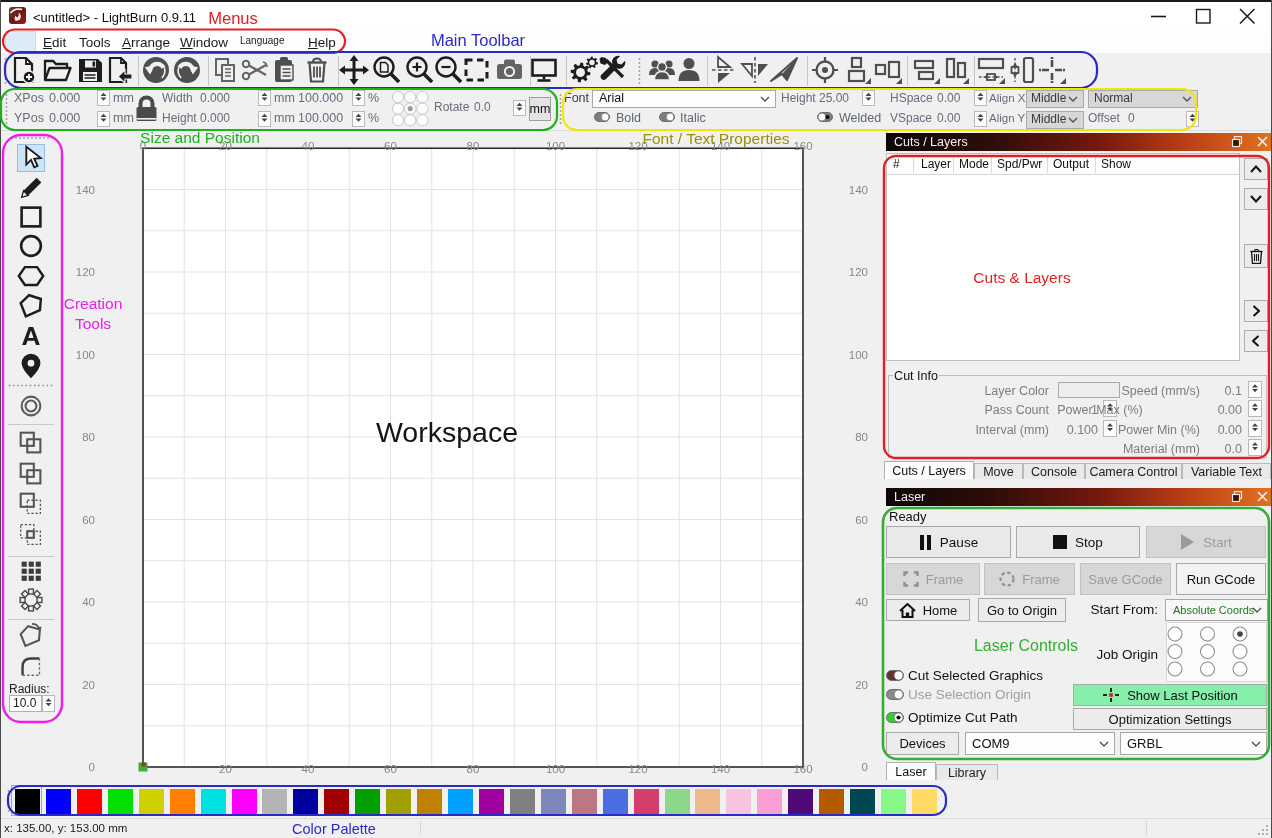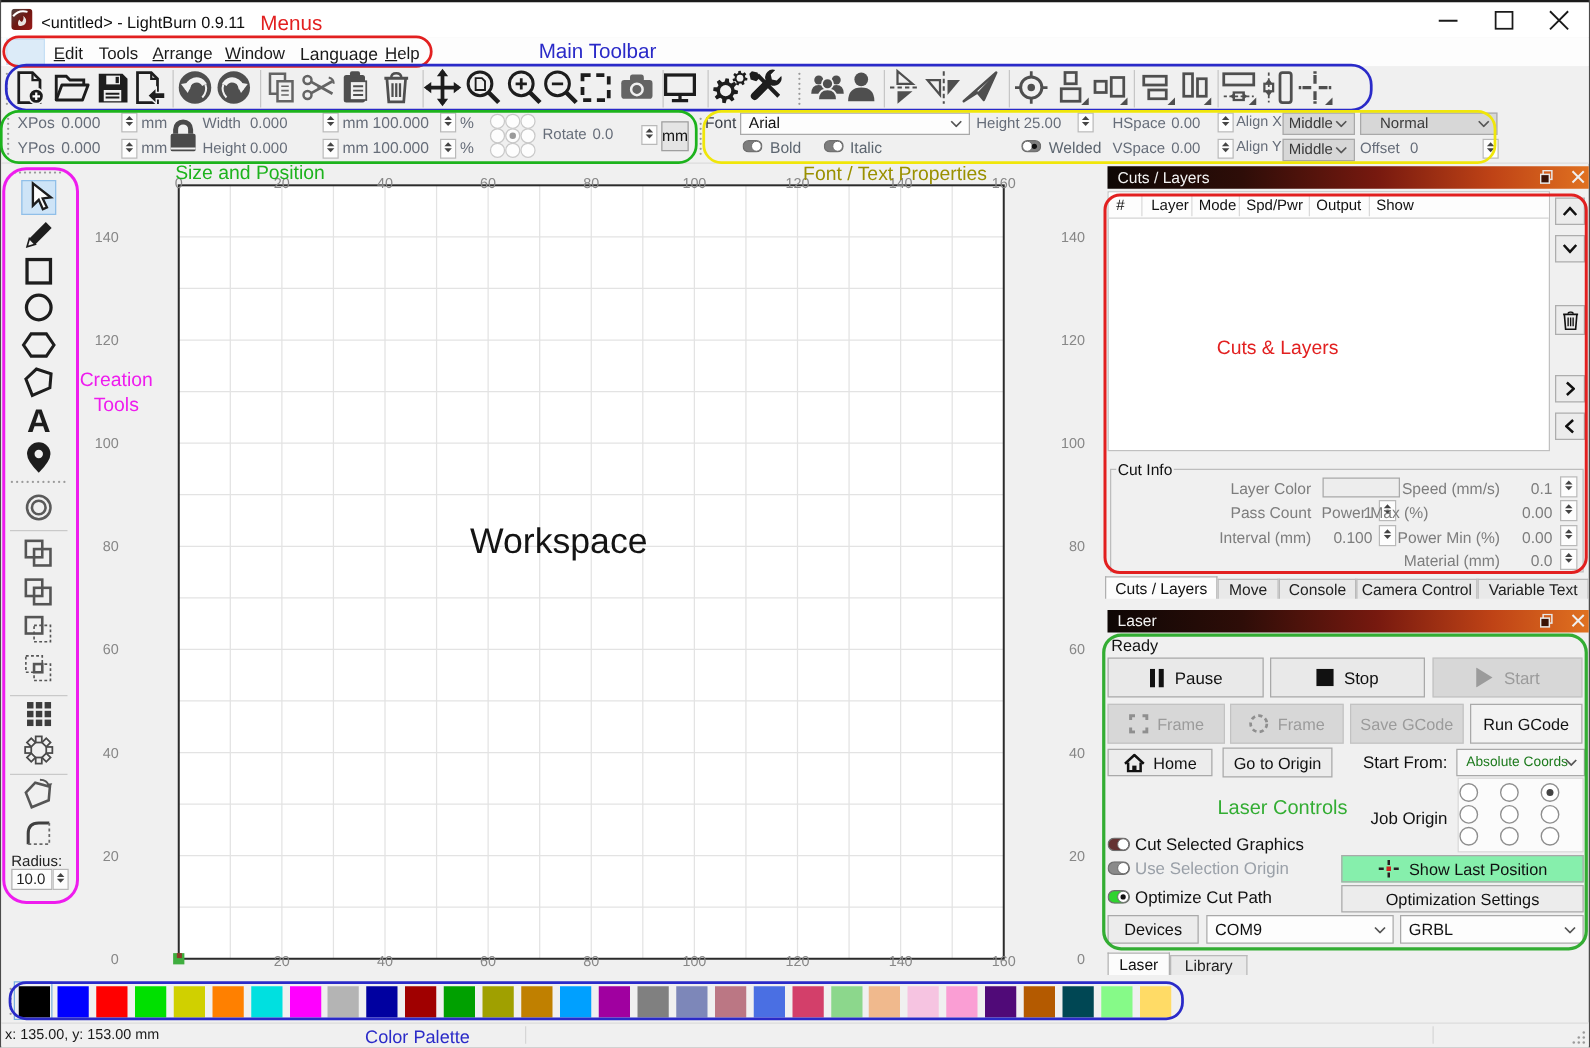--- a/index.html
+++ b/index.html
@@ -28,21 +28,21 @@
 <rect x="48.5" y="1.5" width="13.5" height="13.5" fill="none" stroke="#1a1a1a" stroke-width="1.4"></rect>
 <path d="M92 1 L106.5 15.5 M106.5 1 L92 15.5" stroke="#1a1a1a" stroke-width="1.5"></path>
 </svg>
 <div style="position:absolute;left:1px;top:30px;width:1270px;height:23px;background:#fdfdfd;"></div>
 <div style="position:absolute;left:5px;top:31px;width:31px;height:21px;background:#dcebf8;border:1px solid #c5dff5;box-sizing:border-box;"></div>
 <div style="position:absolute;left:9px;top:35px;font-size:13.5px;color:#1a1a1a;white-space:nowrap;margin-top:16px;"><u>F</u>ile</div>
 <div style="position:absolute;left:43px;top:35px;font-size:13.5px;color:#1a1a1a;white-space:nowrap;"><u>E</u>dit</div>
 <div style="position:absolute;left:79px;top:35px;font-size:13.5px;color:#1a1a1a;white-space:nowrap;">Tools</div>
 <div style="position:absolute;left:122px;top:35px;font-size:13.5px;color:#1a1a1a;white-space:nowrap;"><u>A</u>rrange</div>
 <div style="position:absolute;left:180px;top:35px;font-size:13.5px;color:#1a1a1a;white-space:nowrap;"><u>W</u>indow</div>
-<div style="position:absolute;left:240px;top:35px;font-size:14px;color:#1a1a1a;white-space:nowrap;">Language</div>
+<div style="position:absolute;left:240px;top:35px;font-size:10px;color:#1a1a1a;white-space:nowrap;">Language</div>
 <div style="position:absolute;left:308px;top:35px;font-size:13.5px;color:#1a1a1a;white-space:nowrap;"><u>H</u>elp</div>
 <div style="position:absolute;left:1px;top:53px;width:1270px;height:36px;background:#f0f0f0;"></div>
 <svg style="position:absolute;left:4px;top:57px" width="4" height="28" viewBox="0 0 4 28">
     <circle cx="1.5" cy="2" r="0.9" fill="#9a9a9a"></circle>
     <circle cx="1.5" cy="6" r="0.9" fill="#9a9a9a"></circle>
     <circle cx="1.5" cy="10" r="0.9" fill="#9a9a9a"></circle>
     <circle cx="1.5" cy="14" r="0.9" fill="#9a9a9a"></circle>
     <circle cx="1.5" cy="18" r="0.9" fill="#9a9a9a"></circle>
     <circle cx="1.5" cy="22" r="0.9" fill="#9a9a9a"></circle>
     <circle cx="1.5" cy="26" r="0.9" fill="#9a9a9a"></circle>
@@ -341,21 +341,21 @@
       <path d="M2.5 6.5 l3 3.2 3 -3.2 z" fill="#444"></path>
     </svg></div>
 <div style="position:absolute;left:989px;top:92px;font-size:11.5px;color:#666d79;white-space:nowrap;">Align X</div>
 <div style="position:absolute;left:1026px;top:90px;width:58px;height:18px;background:#d7d7d7;border:1px solid #a9a9a9;box-sizing:border-box;overflow:hidden;">
     <div style="position:absolute;left:4px;top:50%;transform:translateY(-54%);font-size:12px;color:#3a3a3a;white-space:nowrap;">Middle</div>
     <svg style="position:absolute;right:5px;top:50%;transform:translateY(-50%)" width="10" height="6" viewBox="0 0 10 6">
       <path d="M1 1 L5 5 L9 1" fill="none" stroke="#555" stroke-width="1.4"></path>
     </svg>
   </div>
 <div style="position:absolute;left:1088px;top:90px;width:110px;height:18px;background:#d7d7d7;border:1px solid #a9a9a9;box-sizing:border-box;overflow:hidden;">
-    <div style="position:absolute;left:15px;top:50%;transform:translateY(-54%);font-size:12px;color:#3a3a3a;white-space:nowrap;">Normal</div>
+    <div style="position:absolute;left:5px;top:50%;transform:translateY(-54%);font-size:12px;color:#3a3a3a;white-space:nowrap;">Normal</div>
     <svg style="position:absolute;right:5px;top:50%;transform:translateY(-50%)" width="10" height="6" viewBox="0 0 10 6">
       <path d="M1 1 L5 5 L9 1" fill="none" stroke="#555" stroke-width="1.4"></path>
     </svg>
   </div>
 <svg style="position:absolute;left:594px;top:112px" width="16" height="10" viewBox="0 0 16 10">
     <rect x="0.5" y="0.5" width="15" height="9" rx="4.5" fill="#7d7d7d" stroke="#6e6e6e"></rect>
     <rect x="7.2" y="1" width="7.800000000000001" height="8" rx="4.0" fill="#fff" stroke="#6e6e6e" stroke-width="0.8"></rect>
   </svg>
 <div style="position:absolute;left:616px;top:111px;font-size:12.5px;color:#5d6670;white-space:nowrap;">Bold</div>
 <svg style="position:absolute;left:659px;top:112px" width="16" height="10" viewBox="0 0 16 10">

